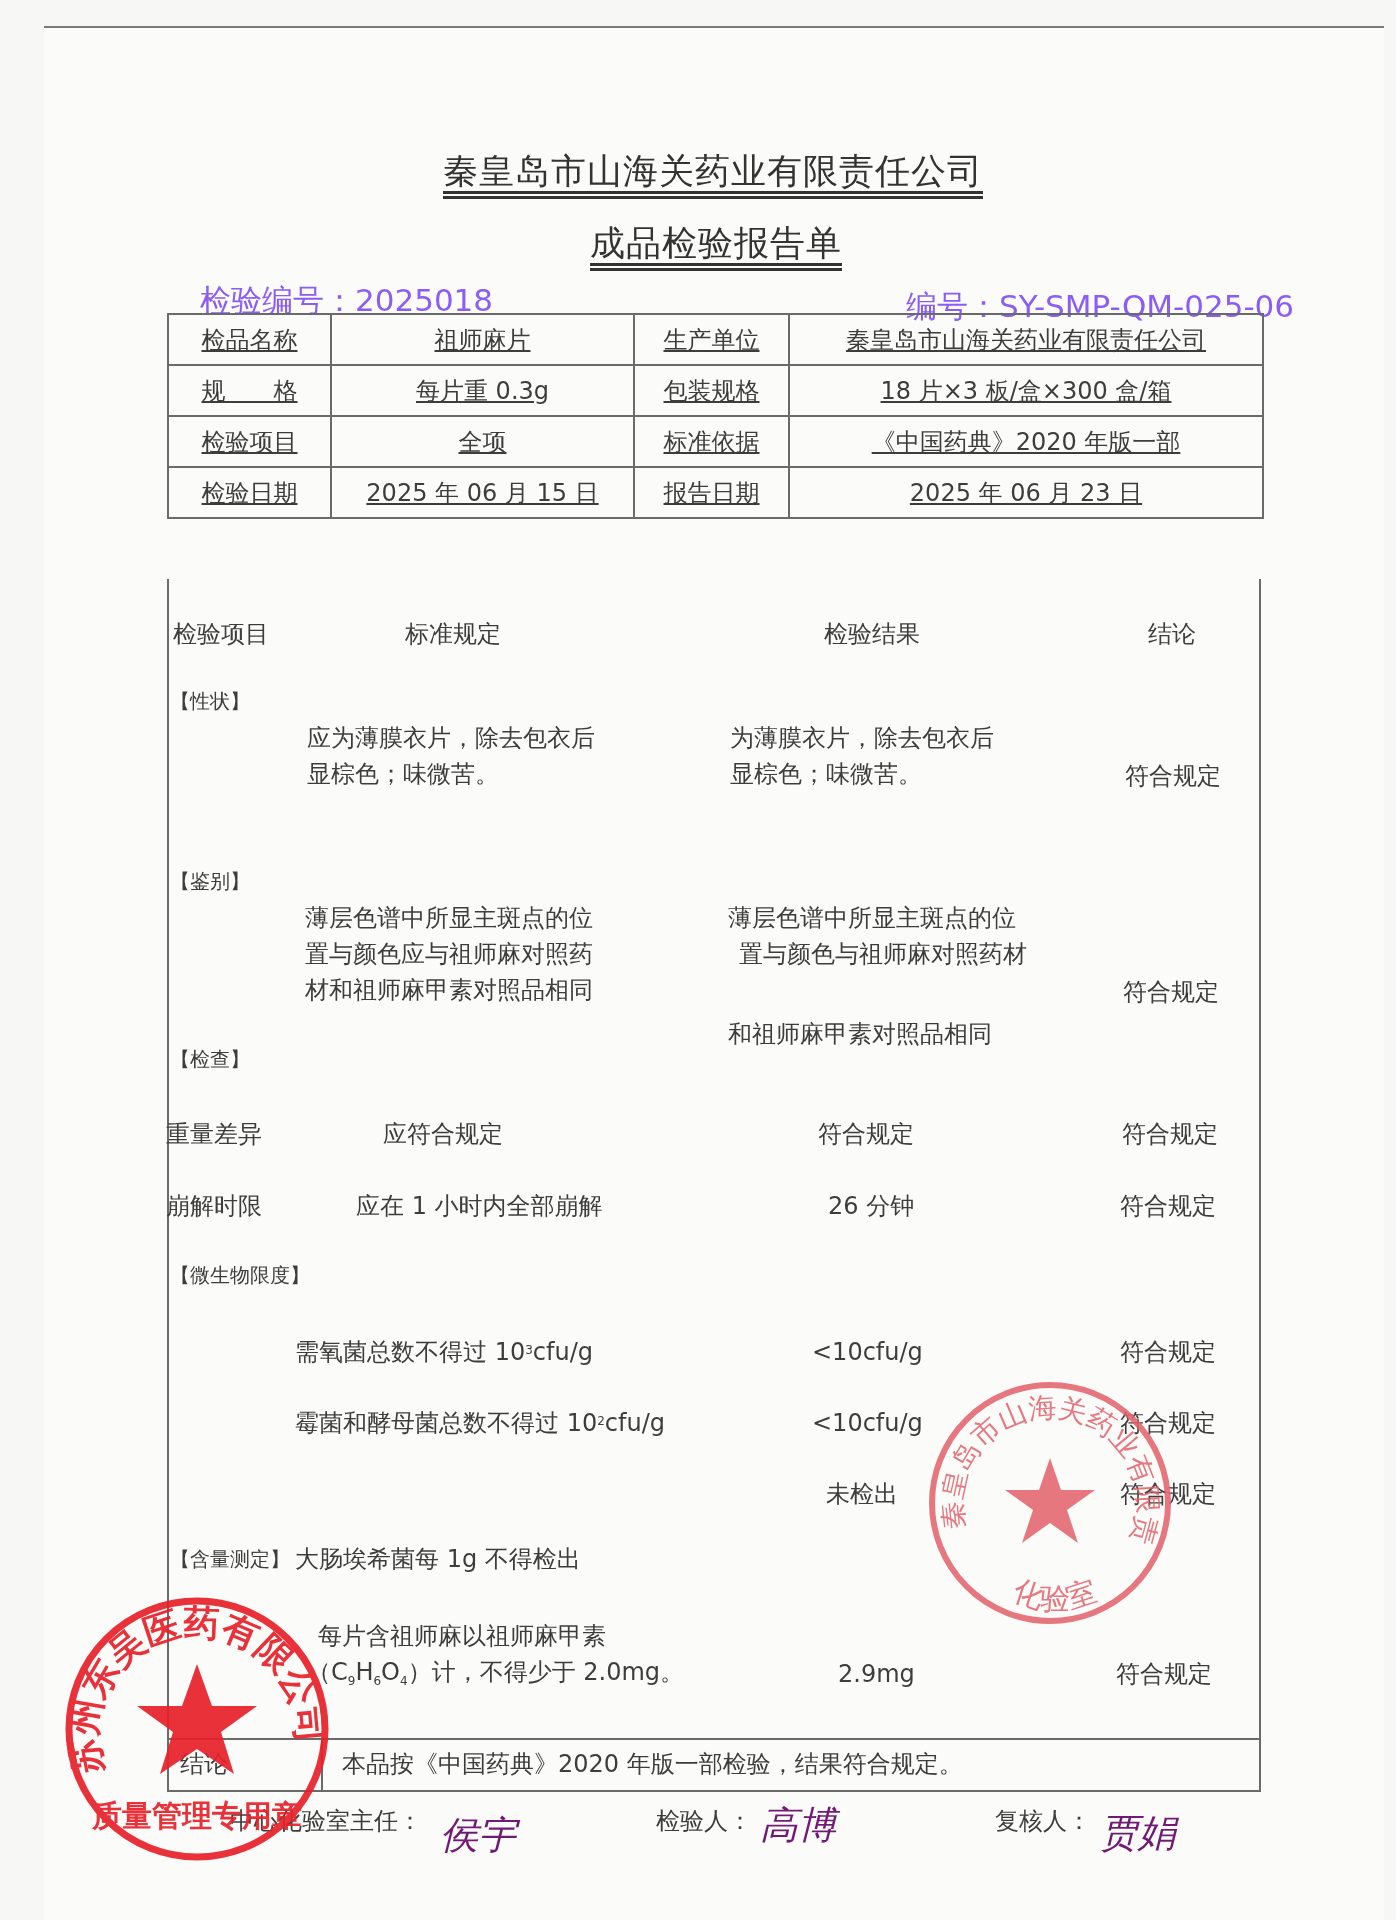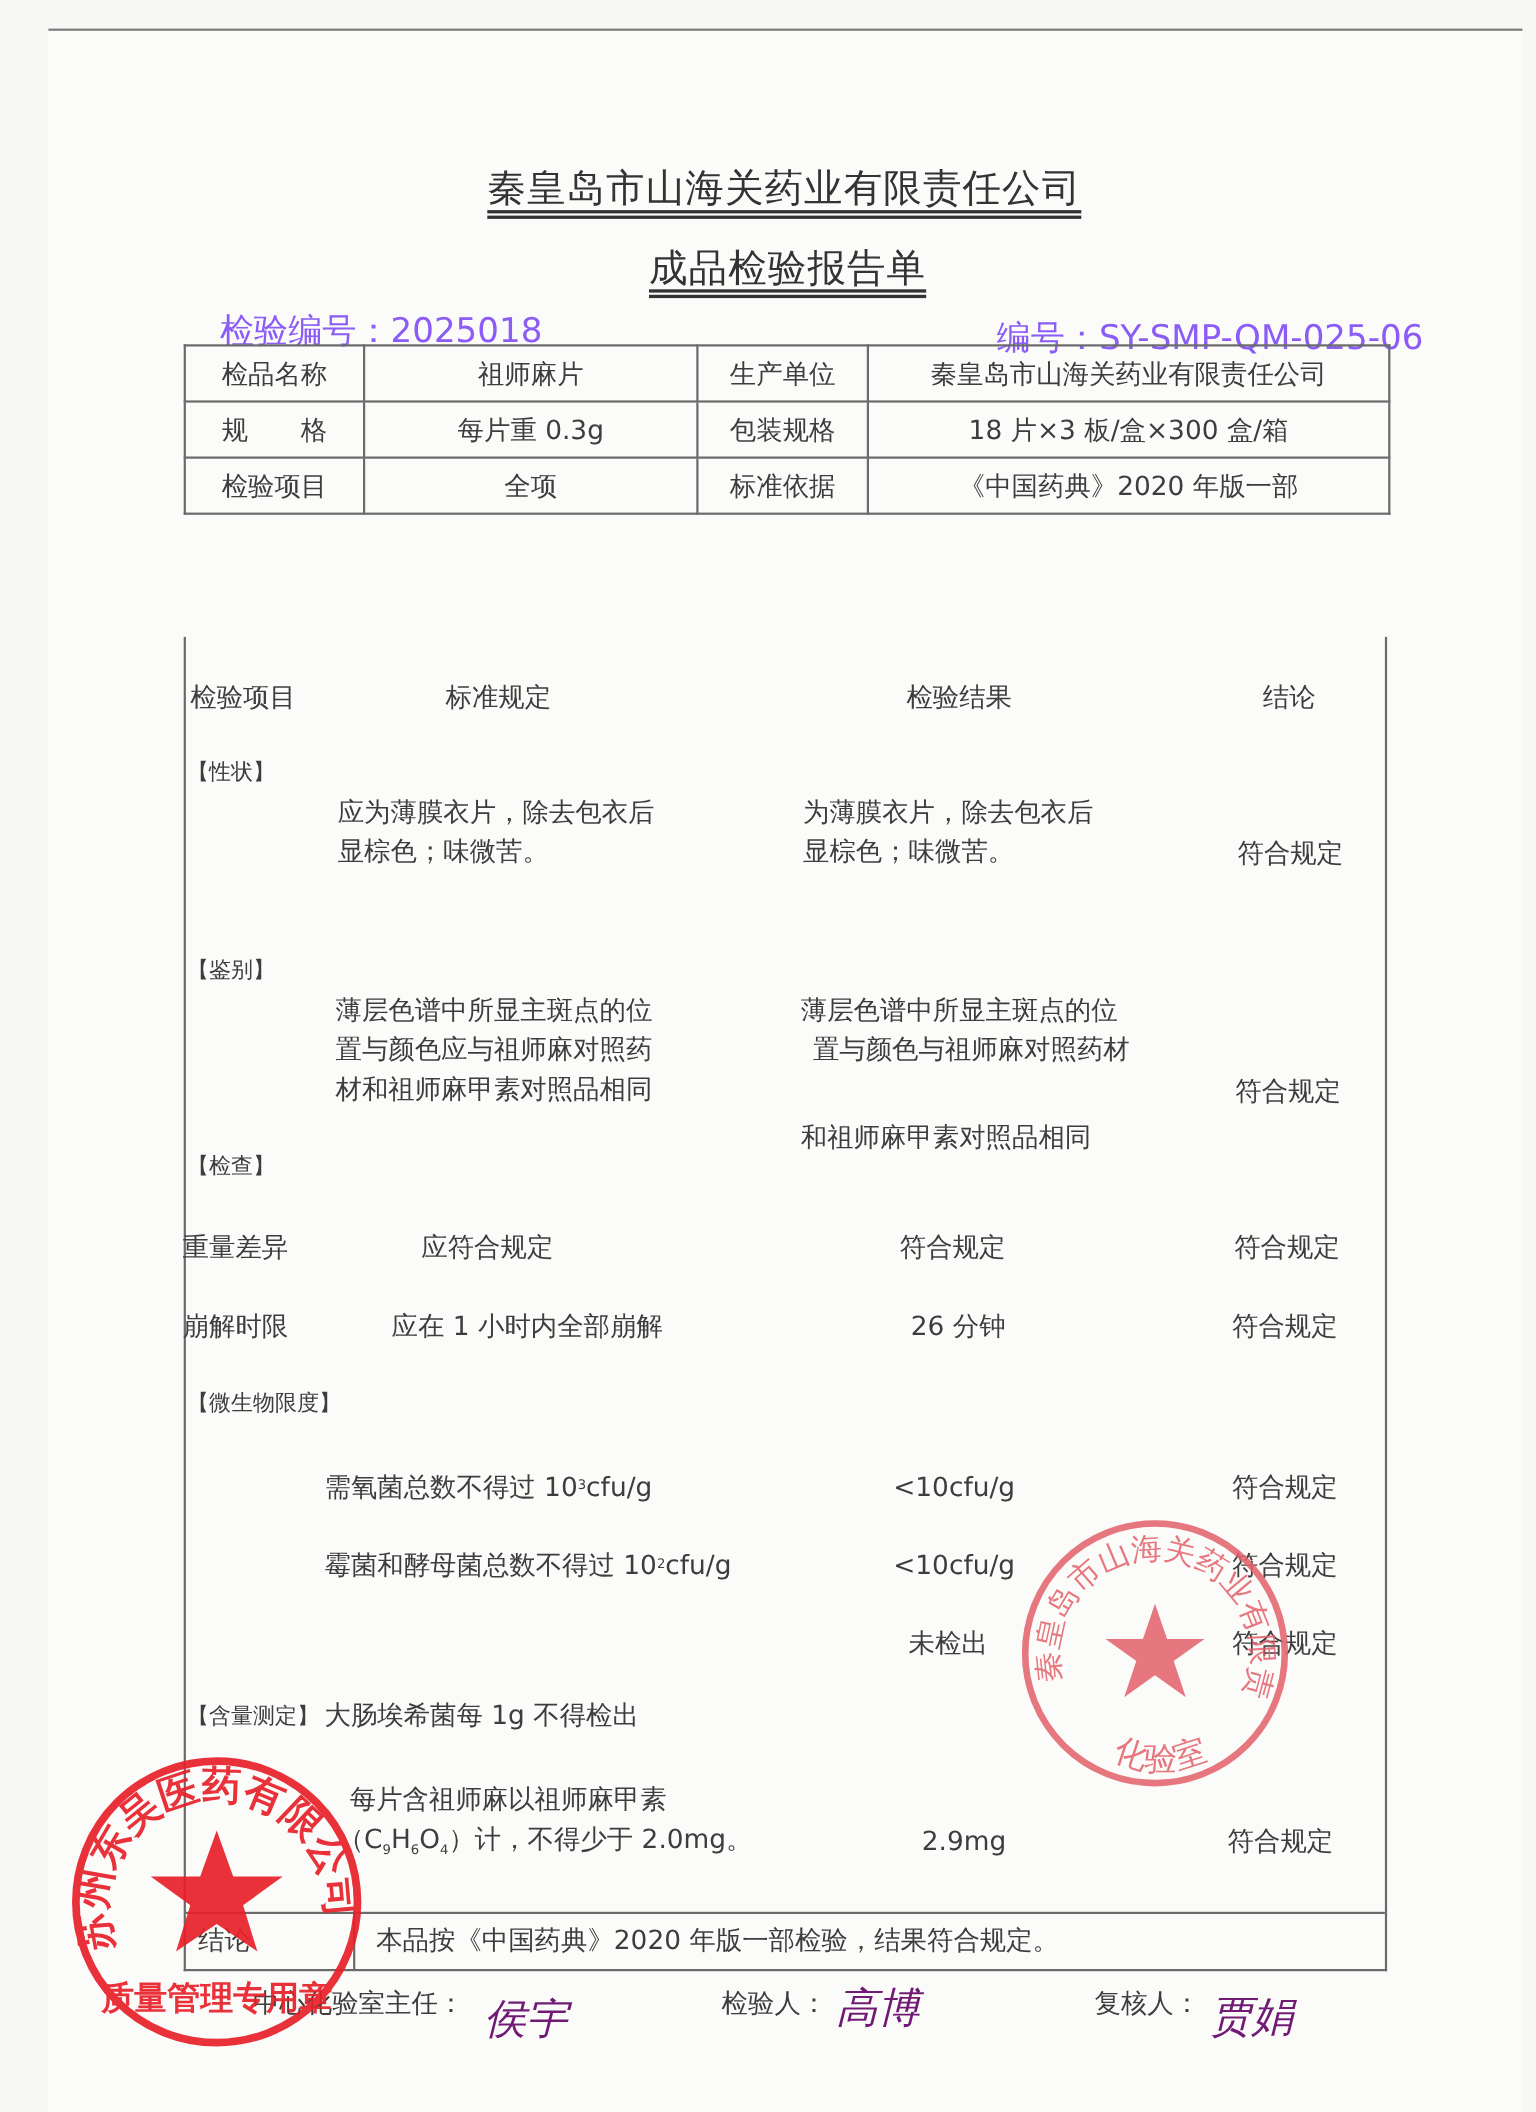--- a/index.html
+++ b/index.html
@@ -19,21 +19,21 @@
     font-size:35px; letter-spacing:1px; color:#333;
     text-decoration:underline; text-decoration-style:double; text-underline-offset:8px;
   }
   .meta { font-size:31px; color:#8b5cf6; }
   table.info {
     position:absolute; left:167px; top:313px; width:1095px;
     border-collapse:collapse; table-layout:fixed;
   }
   table.info td {
     border:2px solid #6a6a6a; height:49px; padding:0;
-    font-size:24px; text-align:center; color:#3d3d3d;
+    font-size:24px; text-align:center; color:#3d3d3d;text-decoration:underline;
   }
   table.info td.k { text-align:center; }
   .body-box {
     position:absolute; left:167px; top:579px; width:1090px; height:1211px;
     border-left:2px solid #6a6a6a; border-right:2px solid #6a6a6a; border-bottom:2px solid #6a6a6a;
   }
   .concl-line { position:absolute; left:0; right:0; top:1159px; border-top:2px solid #6a6a6a; }
   .concl-div { position:absolute; left:152px; top:1159px; height:52px; border-left:2px solid #6a6a6a; }
   .t { font-size:24px; color:#3d3d3d; line-height:36px; }
   .sec { font-size:20px; color:#3d3d3d; }
@@ -76,20 +76,26 @@
     <td class="k">规　　格</td>
     <td>每片重 0.3g</td>
     <td class="k">包装规格</td>
     <td>18 片×3 板/盒×300 盒/箱</td>
   </tr>
   <tr>
     <td class="k">检验项目</td>
     <td>全项</td>
     <td class="k">标准依据</td>
     <td>《中国药典》2020 年版一部</td>
+  </tr>
+  <tr>
+    <td class="k">检验日期</td>
+    <td>2025 年 06 月 15 日</td>
+    <td class="k">报告日期</td>
+    <td>2025 年 06 月 23 日</td>
   </tr>
 </tbody>
   </table>
 
 <div class="body-box">
   <div class="concl-line"></div>
   <div class="concl-div"></div>
 </div>
 
 <div class="abs t" style="left:173px; top:616px;">检验项目</div>

